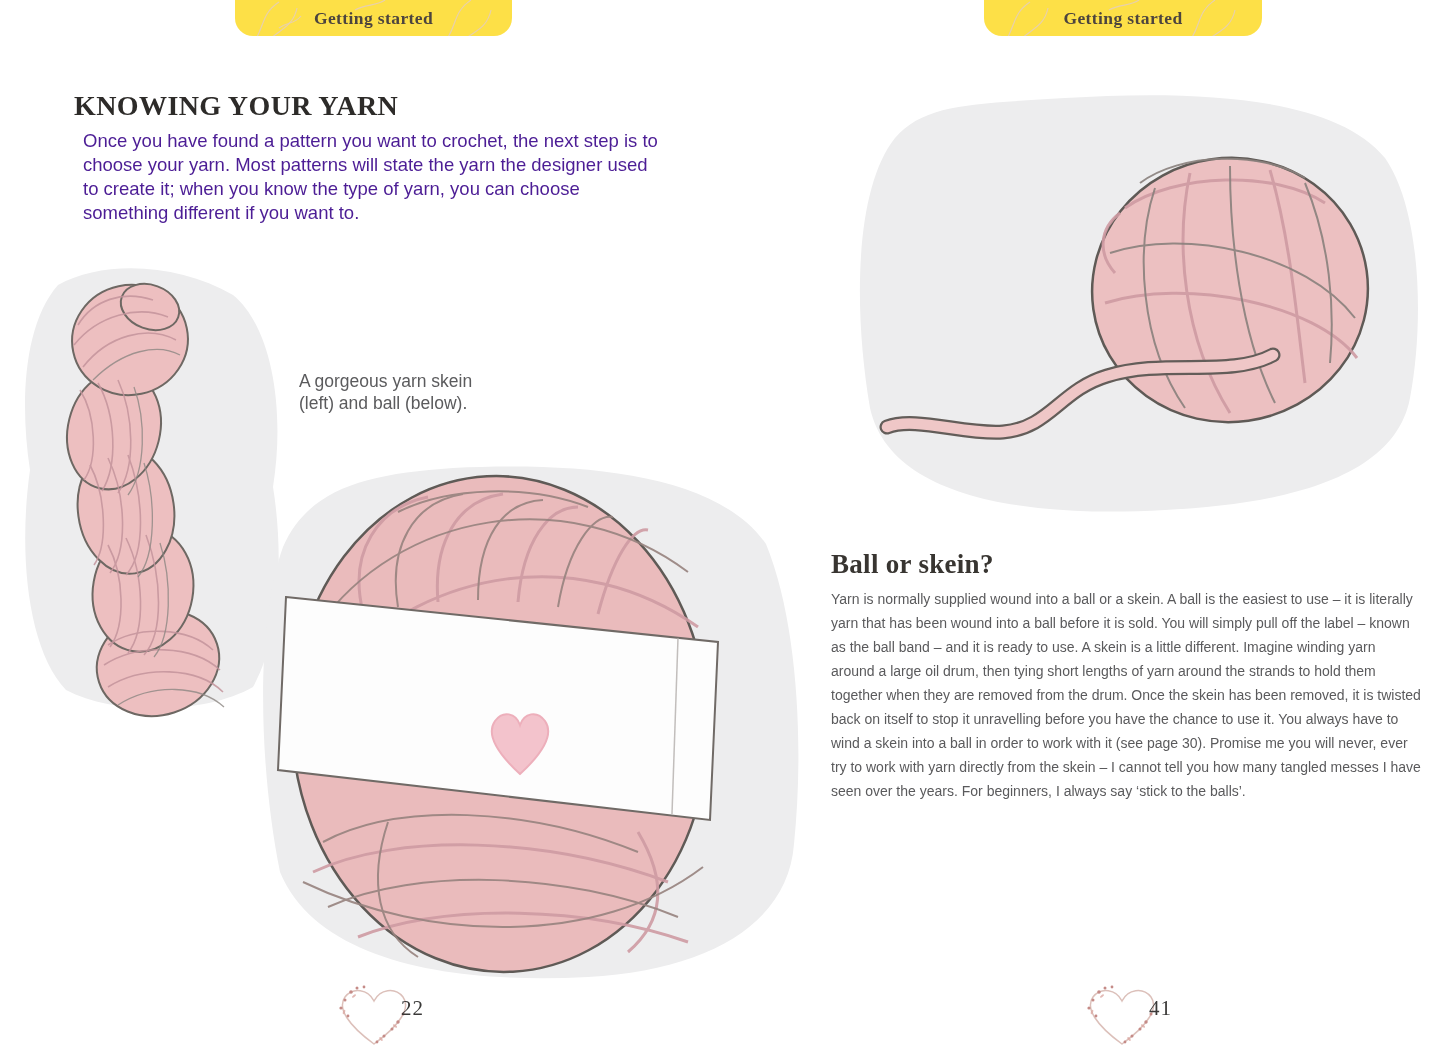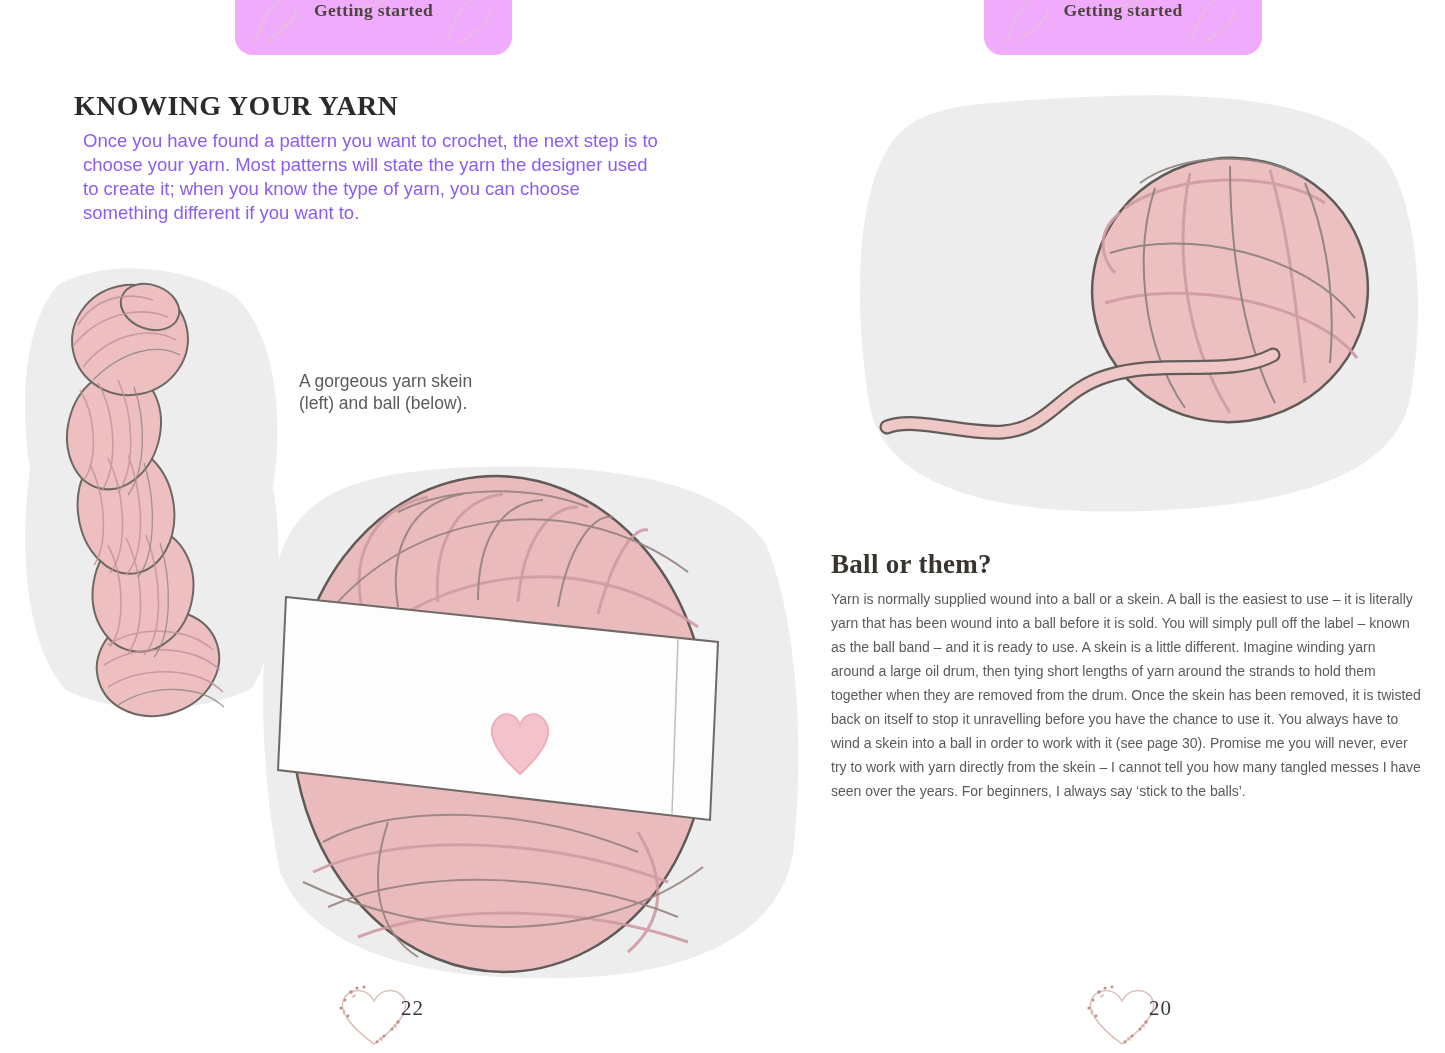--- a/index.html
+++ b/index.html
@@ -1,37 +1,37 @@
 <!DOCTYPE html>
 <html><head>
 <meta charset="utf-8">
 <style>
   html,body{margin:0;padding:0;background:#ffffff;}
   .spread{
     position:relative;width:1445px;height:1053px;background:#ffffff;
     overflow:hidden;font-family:"Liberation Sans",sans-serif;
   }
   .tab{
-    position:absolute;top:0;height:55px;background:#f0abfc;
-    border-radius:0 0 18px 18px;display:flex;justify-content:center;
+    position:absolute;top:0;height:36px;background:#fde047;
+    border-radius:0 0 18px 18px;display:flex;align-items:center;justify-content:center;
     overflow:hidden;
   }
   .tab-label{
     position:relative;z-index:2;font-family:"Liberation Serif",serif;font-weight:700;
     font-size:17.5px;color:#4c443f;letter-spacing:.4px;
   }
   .tab-decor{position:absolute;left:0;top:0;z-index:1;}
   .page-title{
     position:absolute;left:74px;top:90px;margin:0;
     font-family:"Liberation Serif",serif;font-weight:600;font-size:28px;
     letter-spacing:.4px;color:#2d2b29;
   }
   .intro-paragraph{
     position:absolute;left:83px;top:129px;width:585px;margin:0;
-    font-size:18.5px;line-height:24px;color:#8b5cf6;
+    font-size:18.5px;line-height:24px;color:#4c1d95;
   }
   .image-caption{
     position:absolute;left:299px;top:370px;margin:0;width:230px;
     font-size:17.5px;line-height:22px;color:#5b5b5d;white-space:pre-line;
   }
   .section-title{
     position:absolute;left:831px;top:549px;margin:0;
     font-family:"Liberation Serif",serif;font-weight:700;font-size:27px;
     color:#383531;letter-spacing:.3px;
   }
@@ -198,21 +198,21 @@
         <path d="M395,88 C395,160 405,255 440,325"></path>
         <path d="M470,105 C495,165 500,230 495,285"></path>
         <path d="M275,175 C350,150 470,175 520,240"></path>
       </g>
       <g>
         <path d="M438,277 C395,300 330,280 272,298 C225,312 215,350 168,354 C130,357 80,338 52,349" fill="none" stroke="#635d59" stroke-width="15" stroke-linecap="round"></path>
         <path d="M438,277 C395,300 330,280 272,298 C225,312 215,350 168,354 C130,357 80,338 52,349" fill="none" stroke="#efc7c7" stroke-width="10.5" stroke-linecap="round"></path>
       </g>
     </svg>
 
-    <h2 class="section-title">Ball or them?</h2>
+    <h2 class="section-title">Ball or skein?</h2>
 
     <p class="body-paragraph">Yarn is normally supplied wound into a ball or a skein. A ball is the easiest to use – it is literally yarn that has been wound into a ball before it is sold. You will simply pull off the label – known as the ball band – and it is ready to use. A skein is a little different. Imagine winding yarn around a large oil drum, then tying short lengths of yarn around the strands to hold them together when they are removed from the drum. Once the skein has been removed, it is twisted back on itself to stop it unravelling before you have the chance to use it. You always have to wind a skein into a ball in order to work with it (see page 30). Promise me you will never, ever try to work with yarn directly from the skein – I cannot tell you how many tangled messes I have seen over the years. For beginners, I always say ‘stick to the balls’.</p>
 
     <div class="pagenum-wrap" style="left:1072px;top:976px;">
       <svg width="100" height="78" viewBox="0 0 100 78">
         <path d="M50,68 C24,49 13,32 21,21 C29,11 44,13 50,25 C56,13 71,11 79,21 C87,32 76,49 50,68 Z" fill="none" stroke="#dcc0ba" stroke-width="1.5"></path>
         <g fill="#c58b87">
           <circle cx="27" cy="16" r="1.8"></circle>
             <circle cx="21" cy="24" r="1.5"></circle>
             <circle cx="33" cy="12" r="1.5"></circle>
@@ -225,17 +225,17 @@
           <circle cx="60" cy="60" r="1.5"></circle>
             <circle cx="53" cy="66" r="1.4"></circle>
         </g>
         <g fill="#dcaaa4" opacity="0.8">
           <ellipse cx="30" cy="20" rx="2.4" ry="1.1" transform="rotate(-40 30 20)"></ellipse>
           <ellipse cx="20" cy="36" rx="2.4" ry="1.1" transform="rotate(-70 20 36)"></ellipse>
           <ellipse cx="71" cy="50" rx="2.4" ry="1.1" transform="rotate(35 71 50)"></ellipse>
           <ellipse cx="57" cy="63" rx="2.4" ry="1.1" transform="rotate(50 57 63)"></ellipse>
         </g>
       </svg>
-      <span class="page-number">20</span>
+      <span class="page-number">41</span>
     </div>
   </div>
 
 </div>
 
 </body></html>

